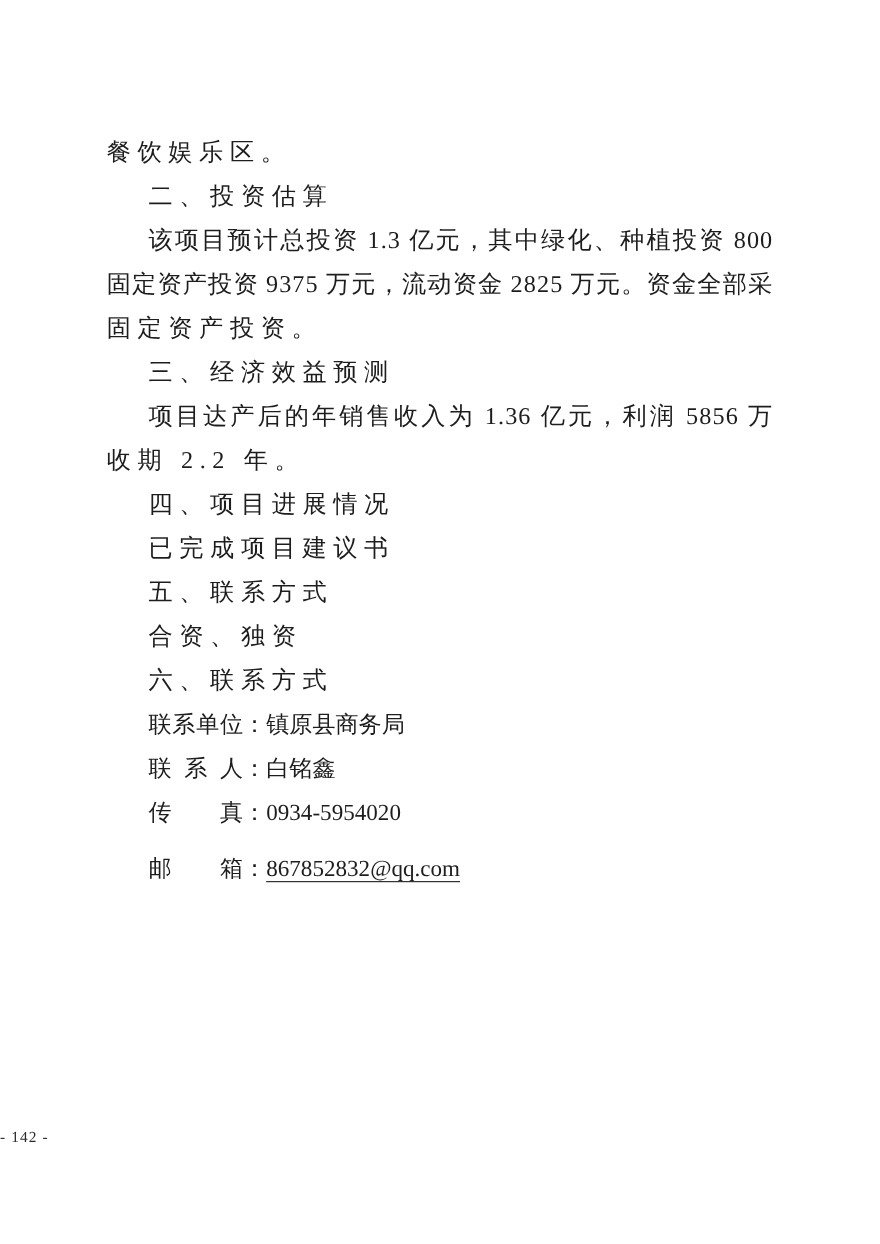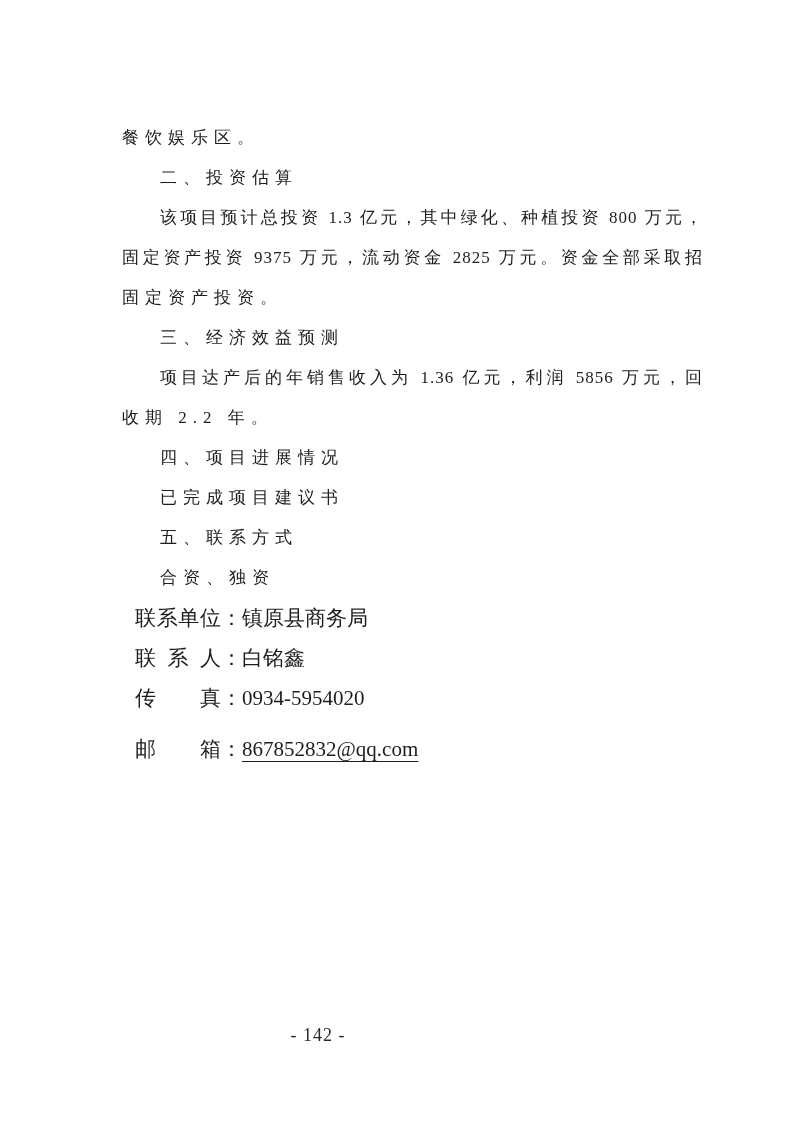--- a/index.html
+++ b/index.html
@@ -17,24 +17,23 @@
   }
   .content {
     position: absolute;
     top: 118px;
     left: 97px;
     width: 606px;
   }
   .ln {
     height: 40px;
     line-height: 40px;
-    font-size: 17px;
+    font-size: 22px;
     letter-spacing: 6px;
     white-space: nowrap;
-    margin-left: 25px;
   }
   .ln.fill {
     letter-spacing: 1px;
     white-space: normal;
     text-align: justify;
     text-align-last: justify;
     overflow: hidden;
   }
   .indent {
     padding-left: 38px;
@@ -59,22 +58,22 @@
   .email {
     text-decoration: underline;
     text-underline-offset: 5px;
     text-decoration-thickness: 1px;
   }
   .footer {
     position: absolute;
     top: 1026px;
     left: 0;
     width: 636px;
-    text-align: center;
-    font-size: 18px;
+    text-align: left;
+    font-size: 14px;
     line-height: 18px;
     letter-spacing: 1px;
     color: #2a2a2a;
   }
 </style>
 </head>
 <body>
 
 <div class="content">
 
@@ -90,20 +89,21 @@
 
   <div class="ln indent fill">项目达产后的年销售收入为 1.36 亿元，利润 5856 万元，回</div>
   <div class="ln">收期 2.2 年。</div>
 
   <div class="ln indent">四、项目进展情况</div>
   <div class="ln indent">已完成项目建议书</div>
 
   <div class="ln indent">五、联系方式</div>
   <div class="ln indent">合资、独资</div>
 
+  <div class="ln indent">六、联系方式</div>
 
   <div class="contact indent">
     <span class="label">联系单位</span><span>：</span><span class="value">镇原县商务局</span>
   </div>
 
   <div class="contact indent">
     <span class="label">联系人</span><span>：</span><span class="value">白铭鑫</span>
   </div>
 
 

